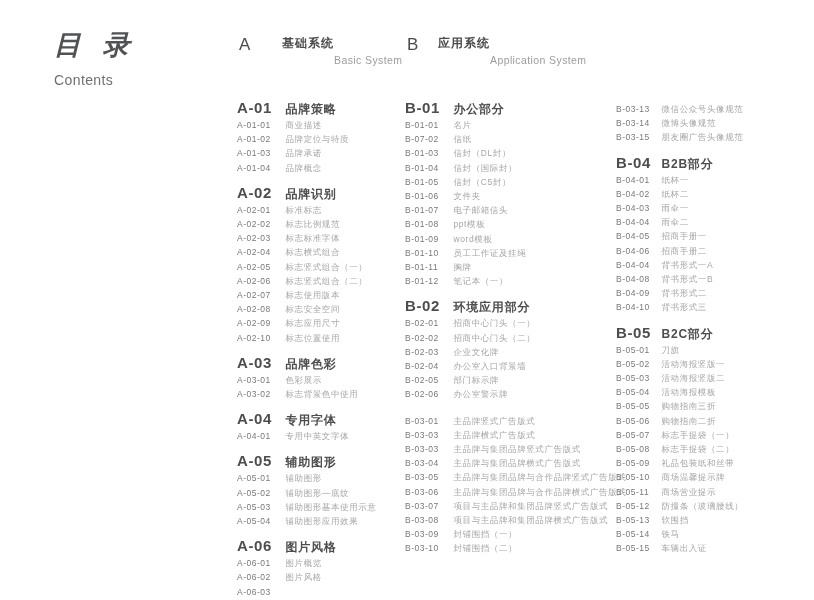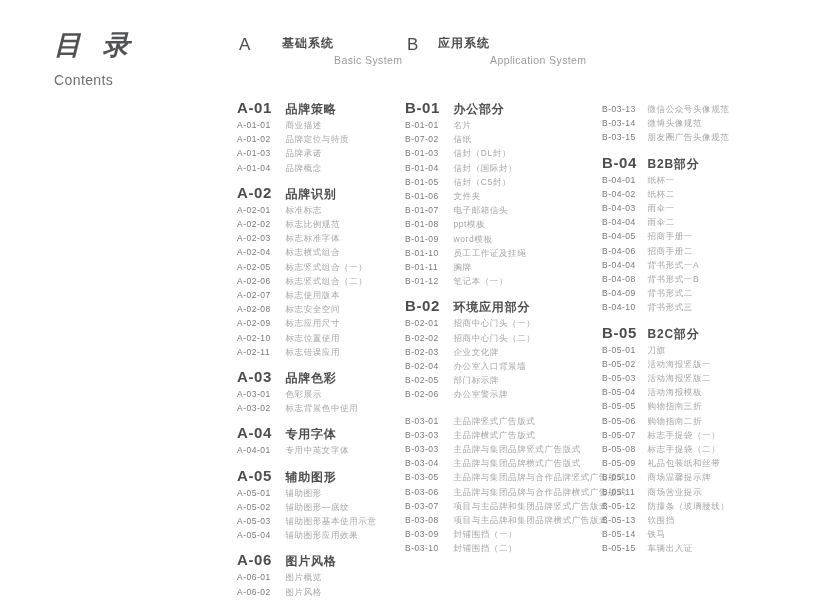--- a/index.html
+++ b/index.html
@@ -19,21 +19,21 @@
   }
   .title-en {
     font-size: 14px; font-weight: 400; color: #6e6f71;
     letter-spacing: 0.4px; margin-top: 12px;
   }
 
   
   .column { position: absolute; top: 36px; }
   .col-0 { left: 237px; --codew: 44px; --headw: 45px; }
   .col-1 { left: 405px; --codew: 44px; --headw: 33px; }
-  .col-2 { left: 602px; --codew: 41px; --headw: 41px; }
+  .col-2 { left: 616px; --codew: 41px; --headw: 41px; }
 
   .col-header { height: 65px; display: flex; align-items: flex-start; }
   .col-header.empty { visibility: hidden; }
   .h-letter {
     display: inline-block; width: var(--headw);
     font-size: 17px; font-weight: 500; color: #4b4c4e;
     letter-spacing: 1px; line-height: 18px; padding-left: 2px;
   }
   .h-titles { display: inline-flex; flex-direction: row; }
   .h-zh { font-size: 12px; font-weight: bold; color: #4b4c4e; letter-spacing: 1px; line-height: 14px; }
@@ -132,24 +132,20 @@
     <span class="label">标志安全空间</span>
   </div>
             <div class="item">
     <span class="code">A-02-09</span>
     <span class="label">标志应用尺寸</span>
   </div>
             <div class="item">
     <span class="code">A-02-10</span>
     <span class="label">标志位置使用</span>
   </div>
-            <div class="item">
-    <span class="code">A-02-11</span>
-    <span class="label">标志错误应用</span>
-  </div>
           </div>
           <div class="section">
     <div class="sec-header">
       <span class="code">A-03</span>
       <span class="sec-title">品牌色彩</span>
     </div>
   <div class="item">
     <span class="code">A-03-01</span>
     <span class="label">色彩展示</span>
   </div>

